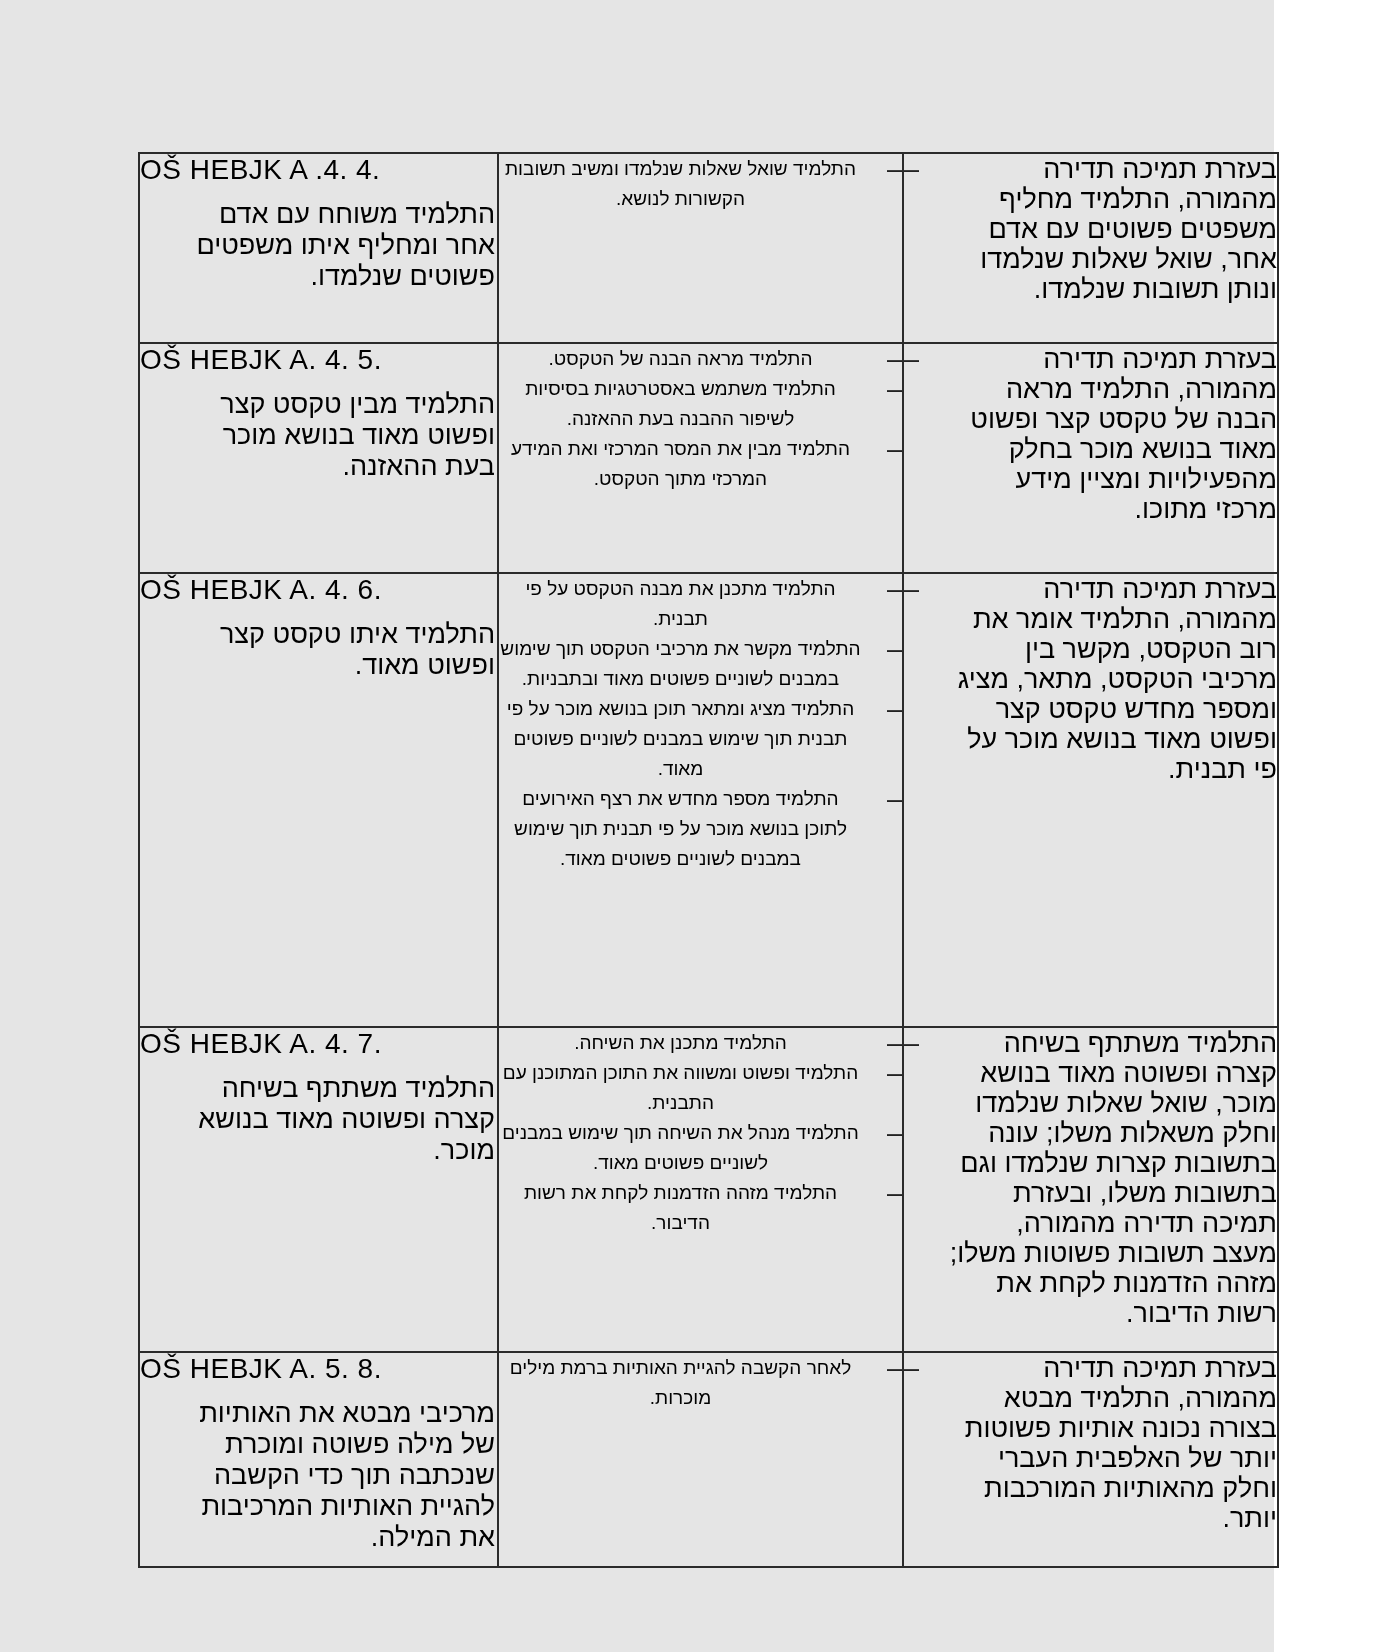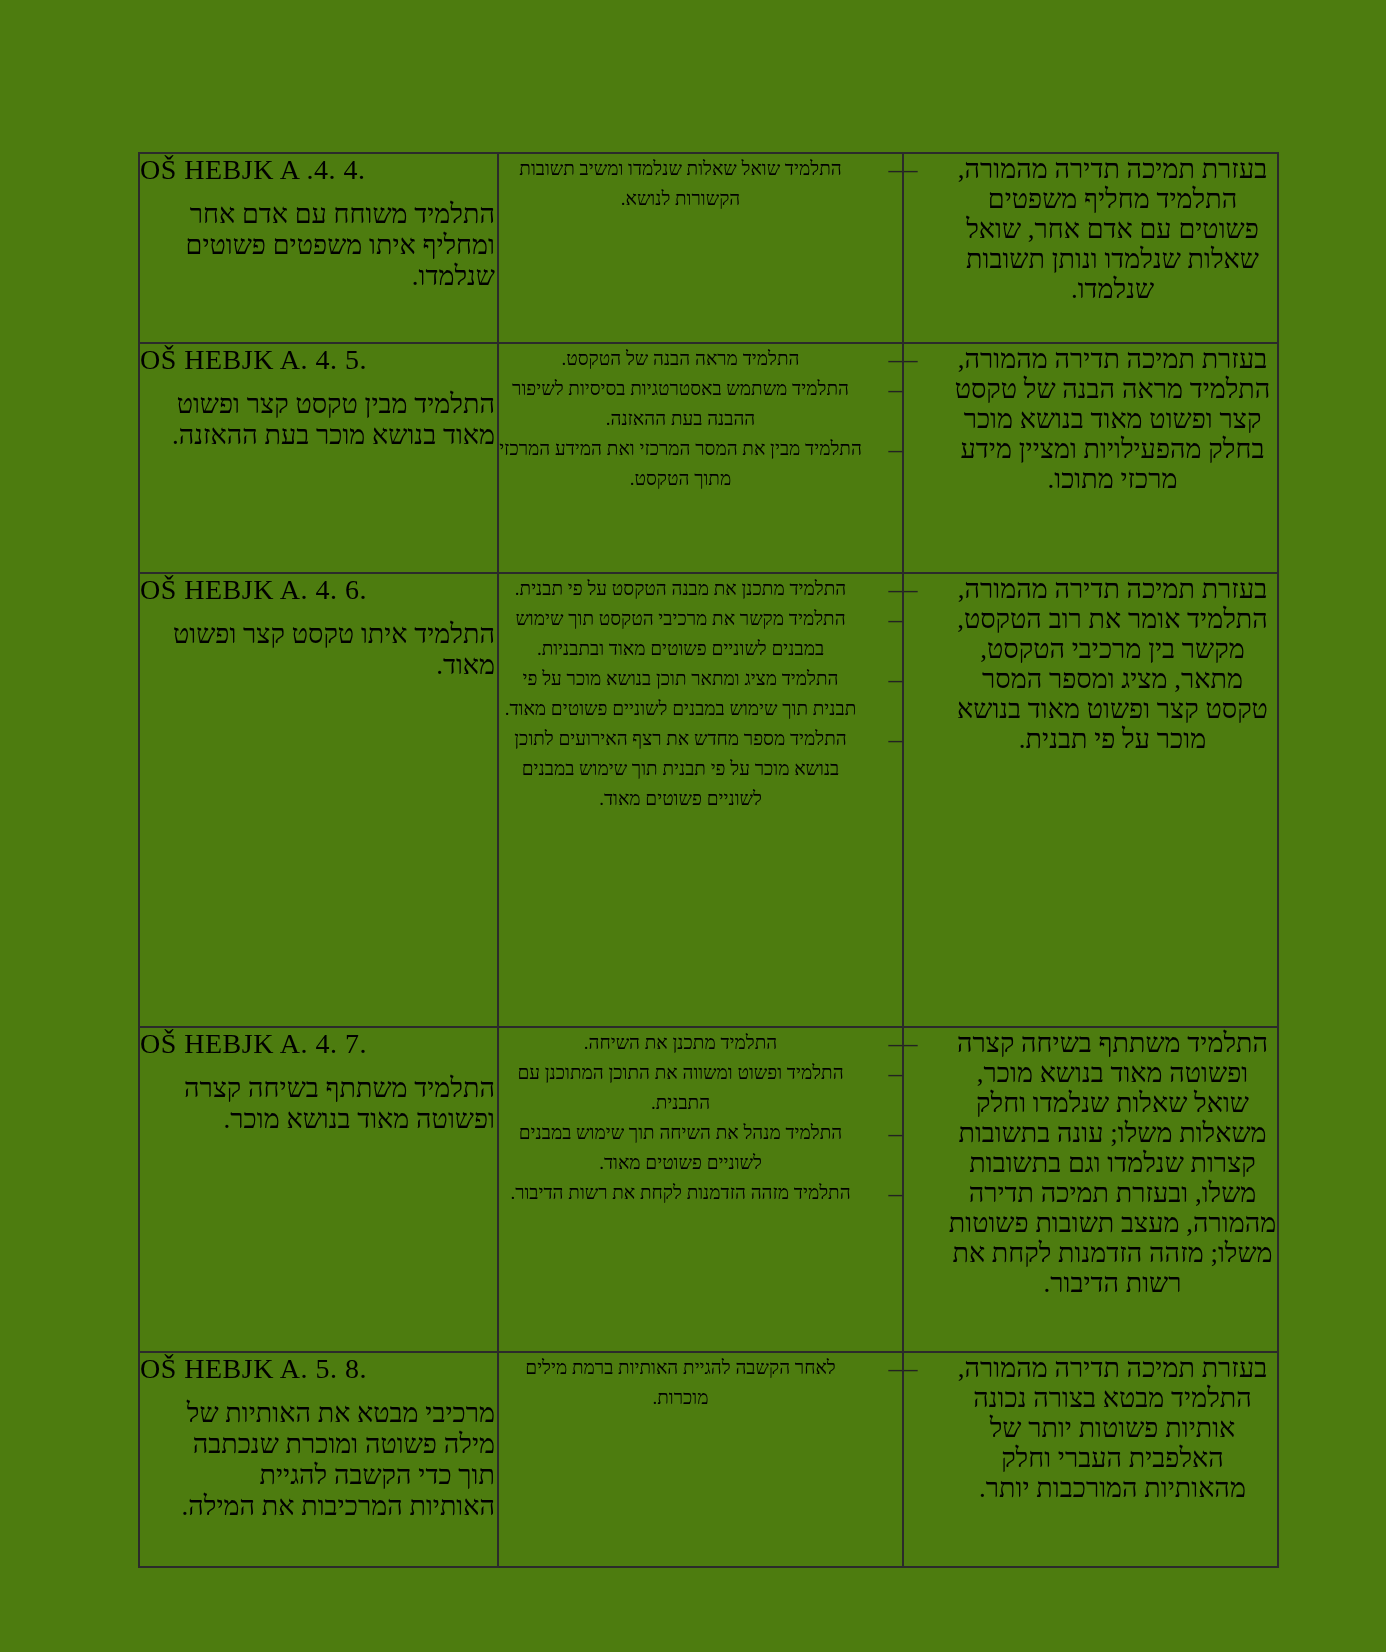--- a/index.html
+++ b/index.html
@@ -1,21 +1,21 @@
 <!DOCTYPE html>
 <html lang="he"><head>
 <meta charset="utf-8">
 <style>
   html,body{margin:0;padding:0;background:#ffffff;}
   .page{
     position:relative;
-    width:1386px;
+    width:1274px;
     height:1652px;
-    background:#4d7c0f;
-    font-family:Liberation Serif, serif;
+    background:#e5e5e5;
+    font-family:Liberation Sans, sans-serif;
     color:#000;
   }
   table.grid{
     position:absolute;
     left:138px;
     top:152px;
     width:1139px;
     border-collapse:collapse;
     table-layout:fixed;
   }
@@ -78,21 +78,21 @@
     width:44px;
     flex:0 0 44px;
     text-align:left;
     font-size:27px;
     line-height:30px;
     color:#222;
   }
   .out-item .itext{
     flex:1 1 auto;
     direction:rtl;
-    text-align:center;
+    text-align:right;
     font-size:27px;
     line-height:30px;
   }
 </style>
 </head>
 <body>
 
 <div class="page">
   <table class="grid">
     <colgroup>
@@ -167,21 +167,21 @@
           <div class="itext">התלמיד מציג ומתאר תוכן בנושא מוכר על פי תבנית תוך שימוש במבנים לשוניים פשוטים מאוד.</div>
         </div>
         <div class="obj-item">
           <span class="marker">–</span>
           <div class="itext">התלמיד מספר מחדש את רצף האירועים לתוכן בנושא מוכר על פי תבנית תוך שימוש במבנים לשוניים פשוטים מאוד.</div>
         </div>
       </td>
       <td class="cell-right">
         <div class="out-item">
           <span class="marker">–</span>
-          <div class="itext">בעזרת תמיכה תדירה מהמורה, התלמיד אומר את רוב הטקסט, מקשר בין מרכיבי הטקסט, מתאר, מציג ומספר המסר טקסט קצר ופשוט מאוד בנושא מוכר על פי תבנית.</div>
+          <div class="itext">בעזרת תמיכה תדירה מהמורה, התלמיד אומר את רוב הטקסט, מקשר בין מרכיבי הטקסט, מתאר, מציג ומספר מחדש טקסט קצר ופשוט מאוד בנושא מוכר על פי תבנית.</div>
         </div>
       </td>
     </tr>
 
     <tr class="r4">
       <td class="cell-left">
         <div class="code">OŠ HEBJK A. 4. 7.</div>
         <div class="desc">התלמיד משתתף בשיחה קצרה ופשוטה מאוד בנושא מוכר.</div>
       </td>
       <td class="cell-mid">

